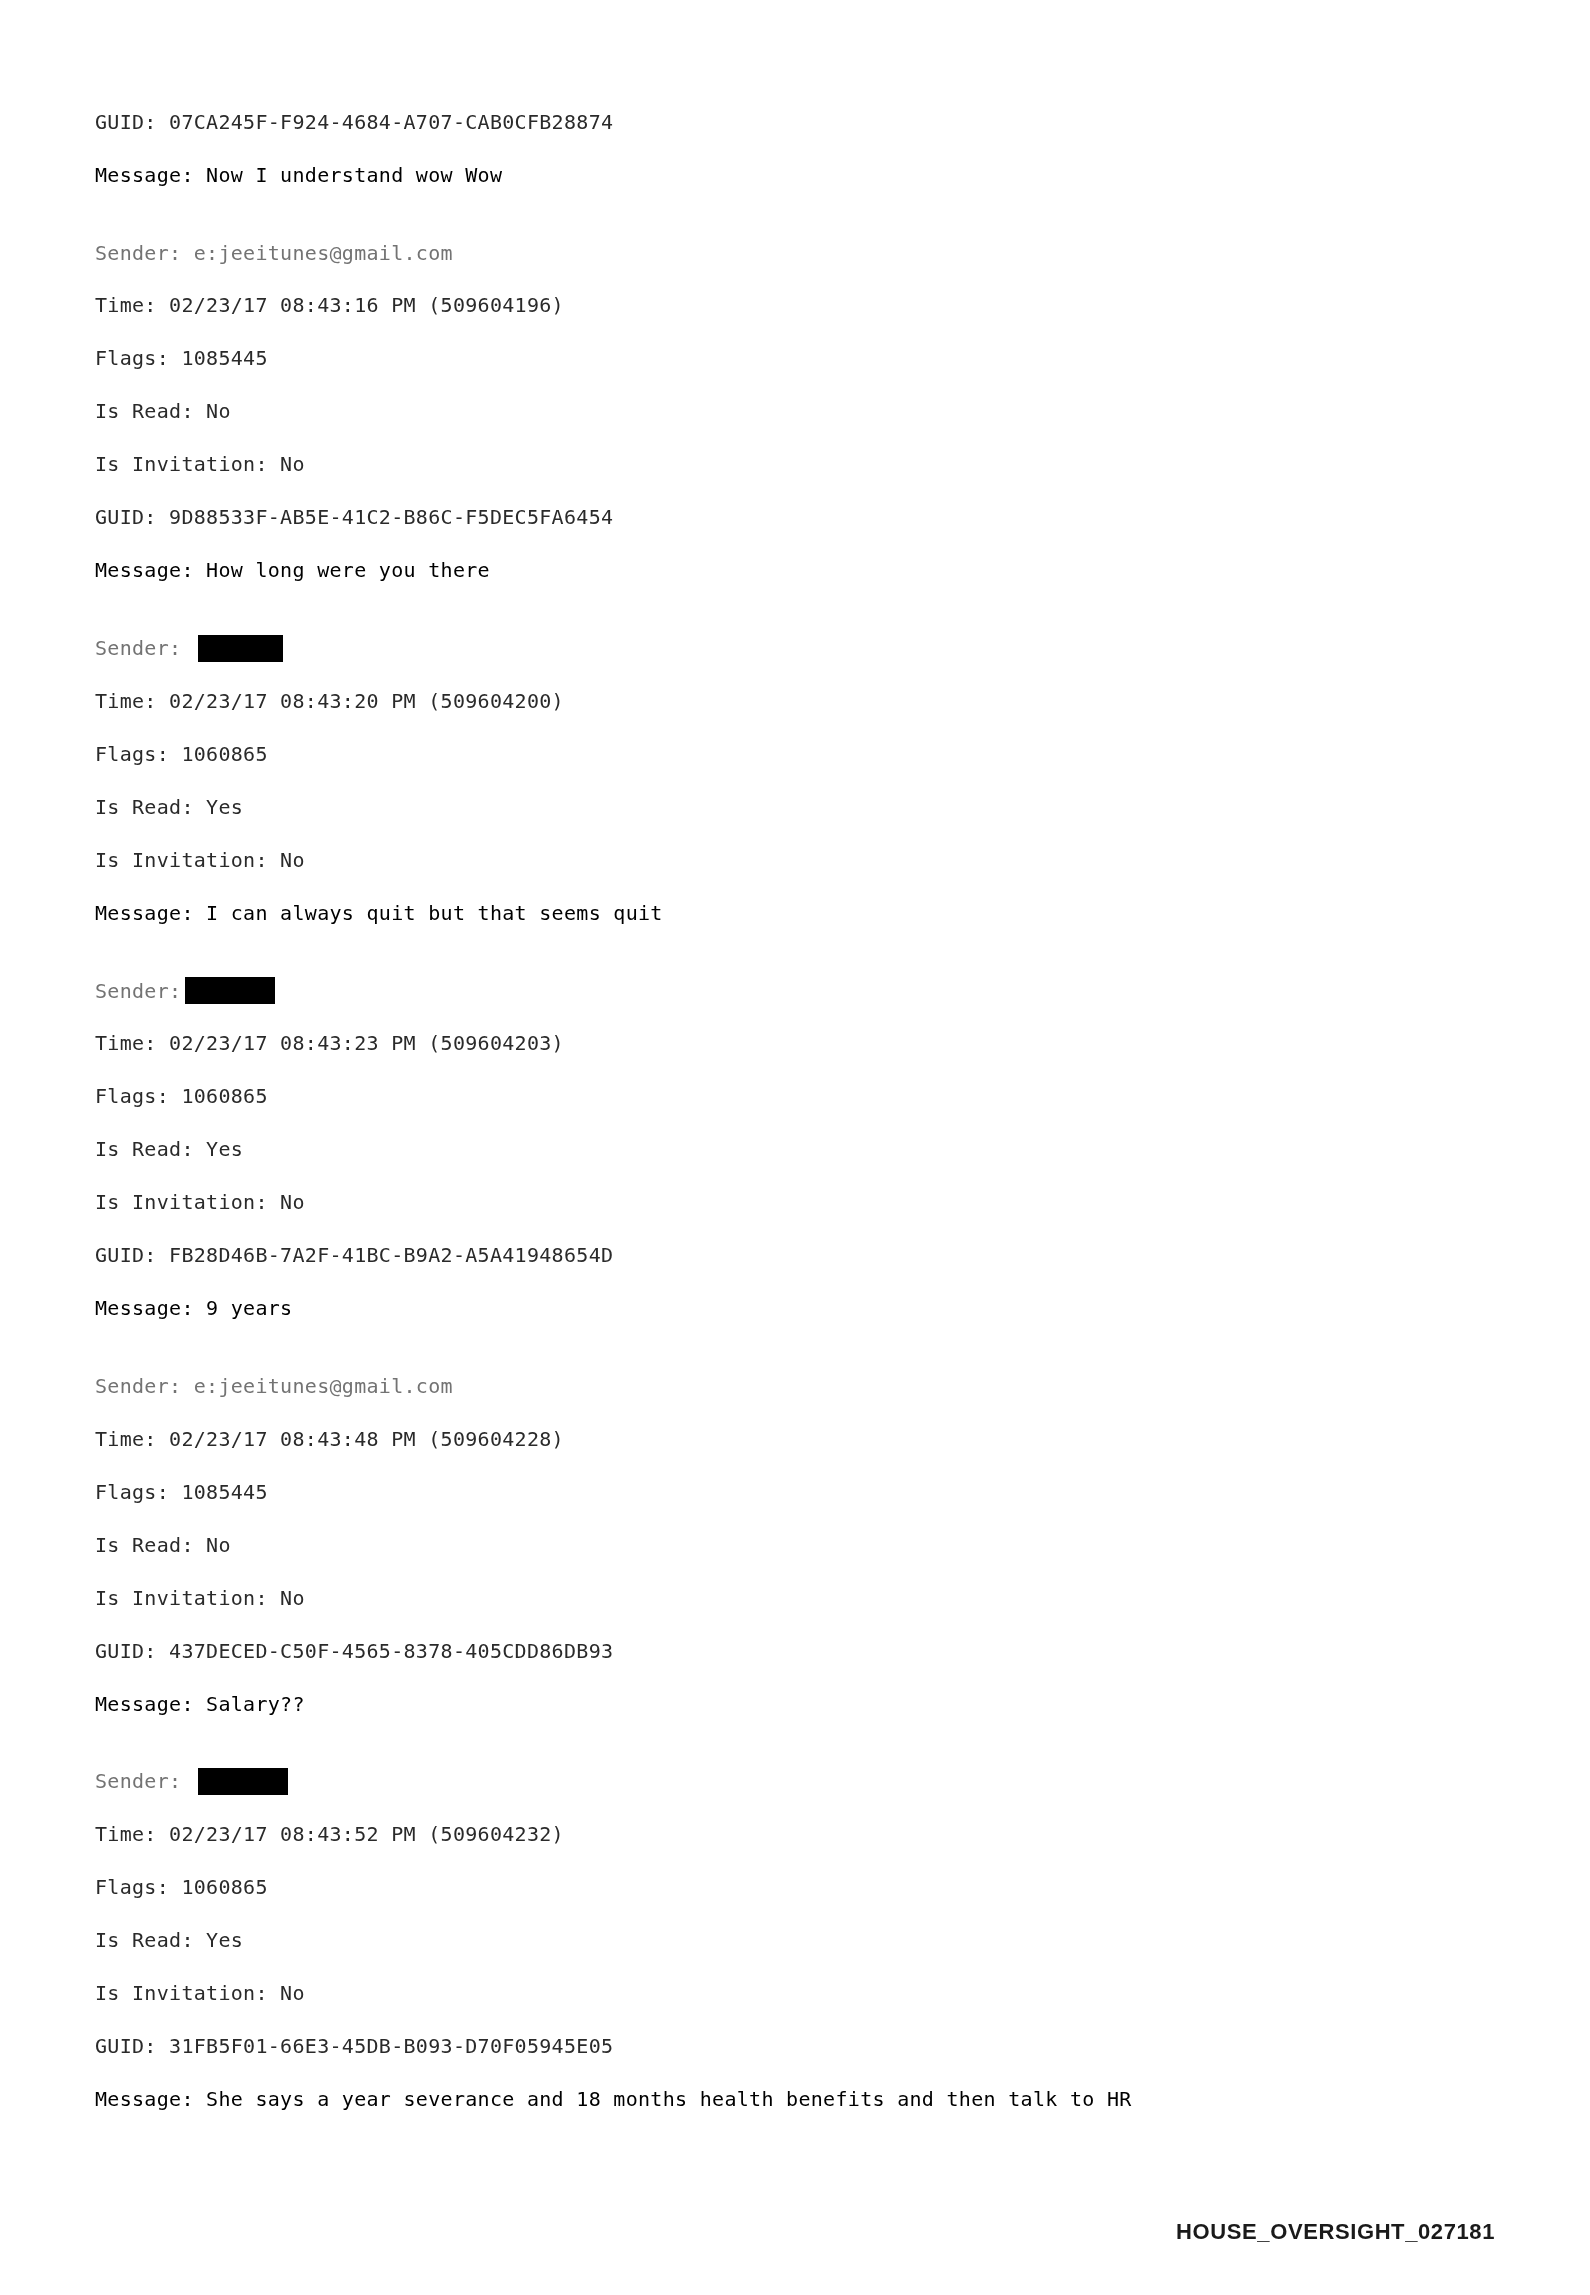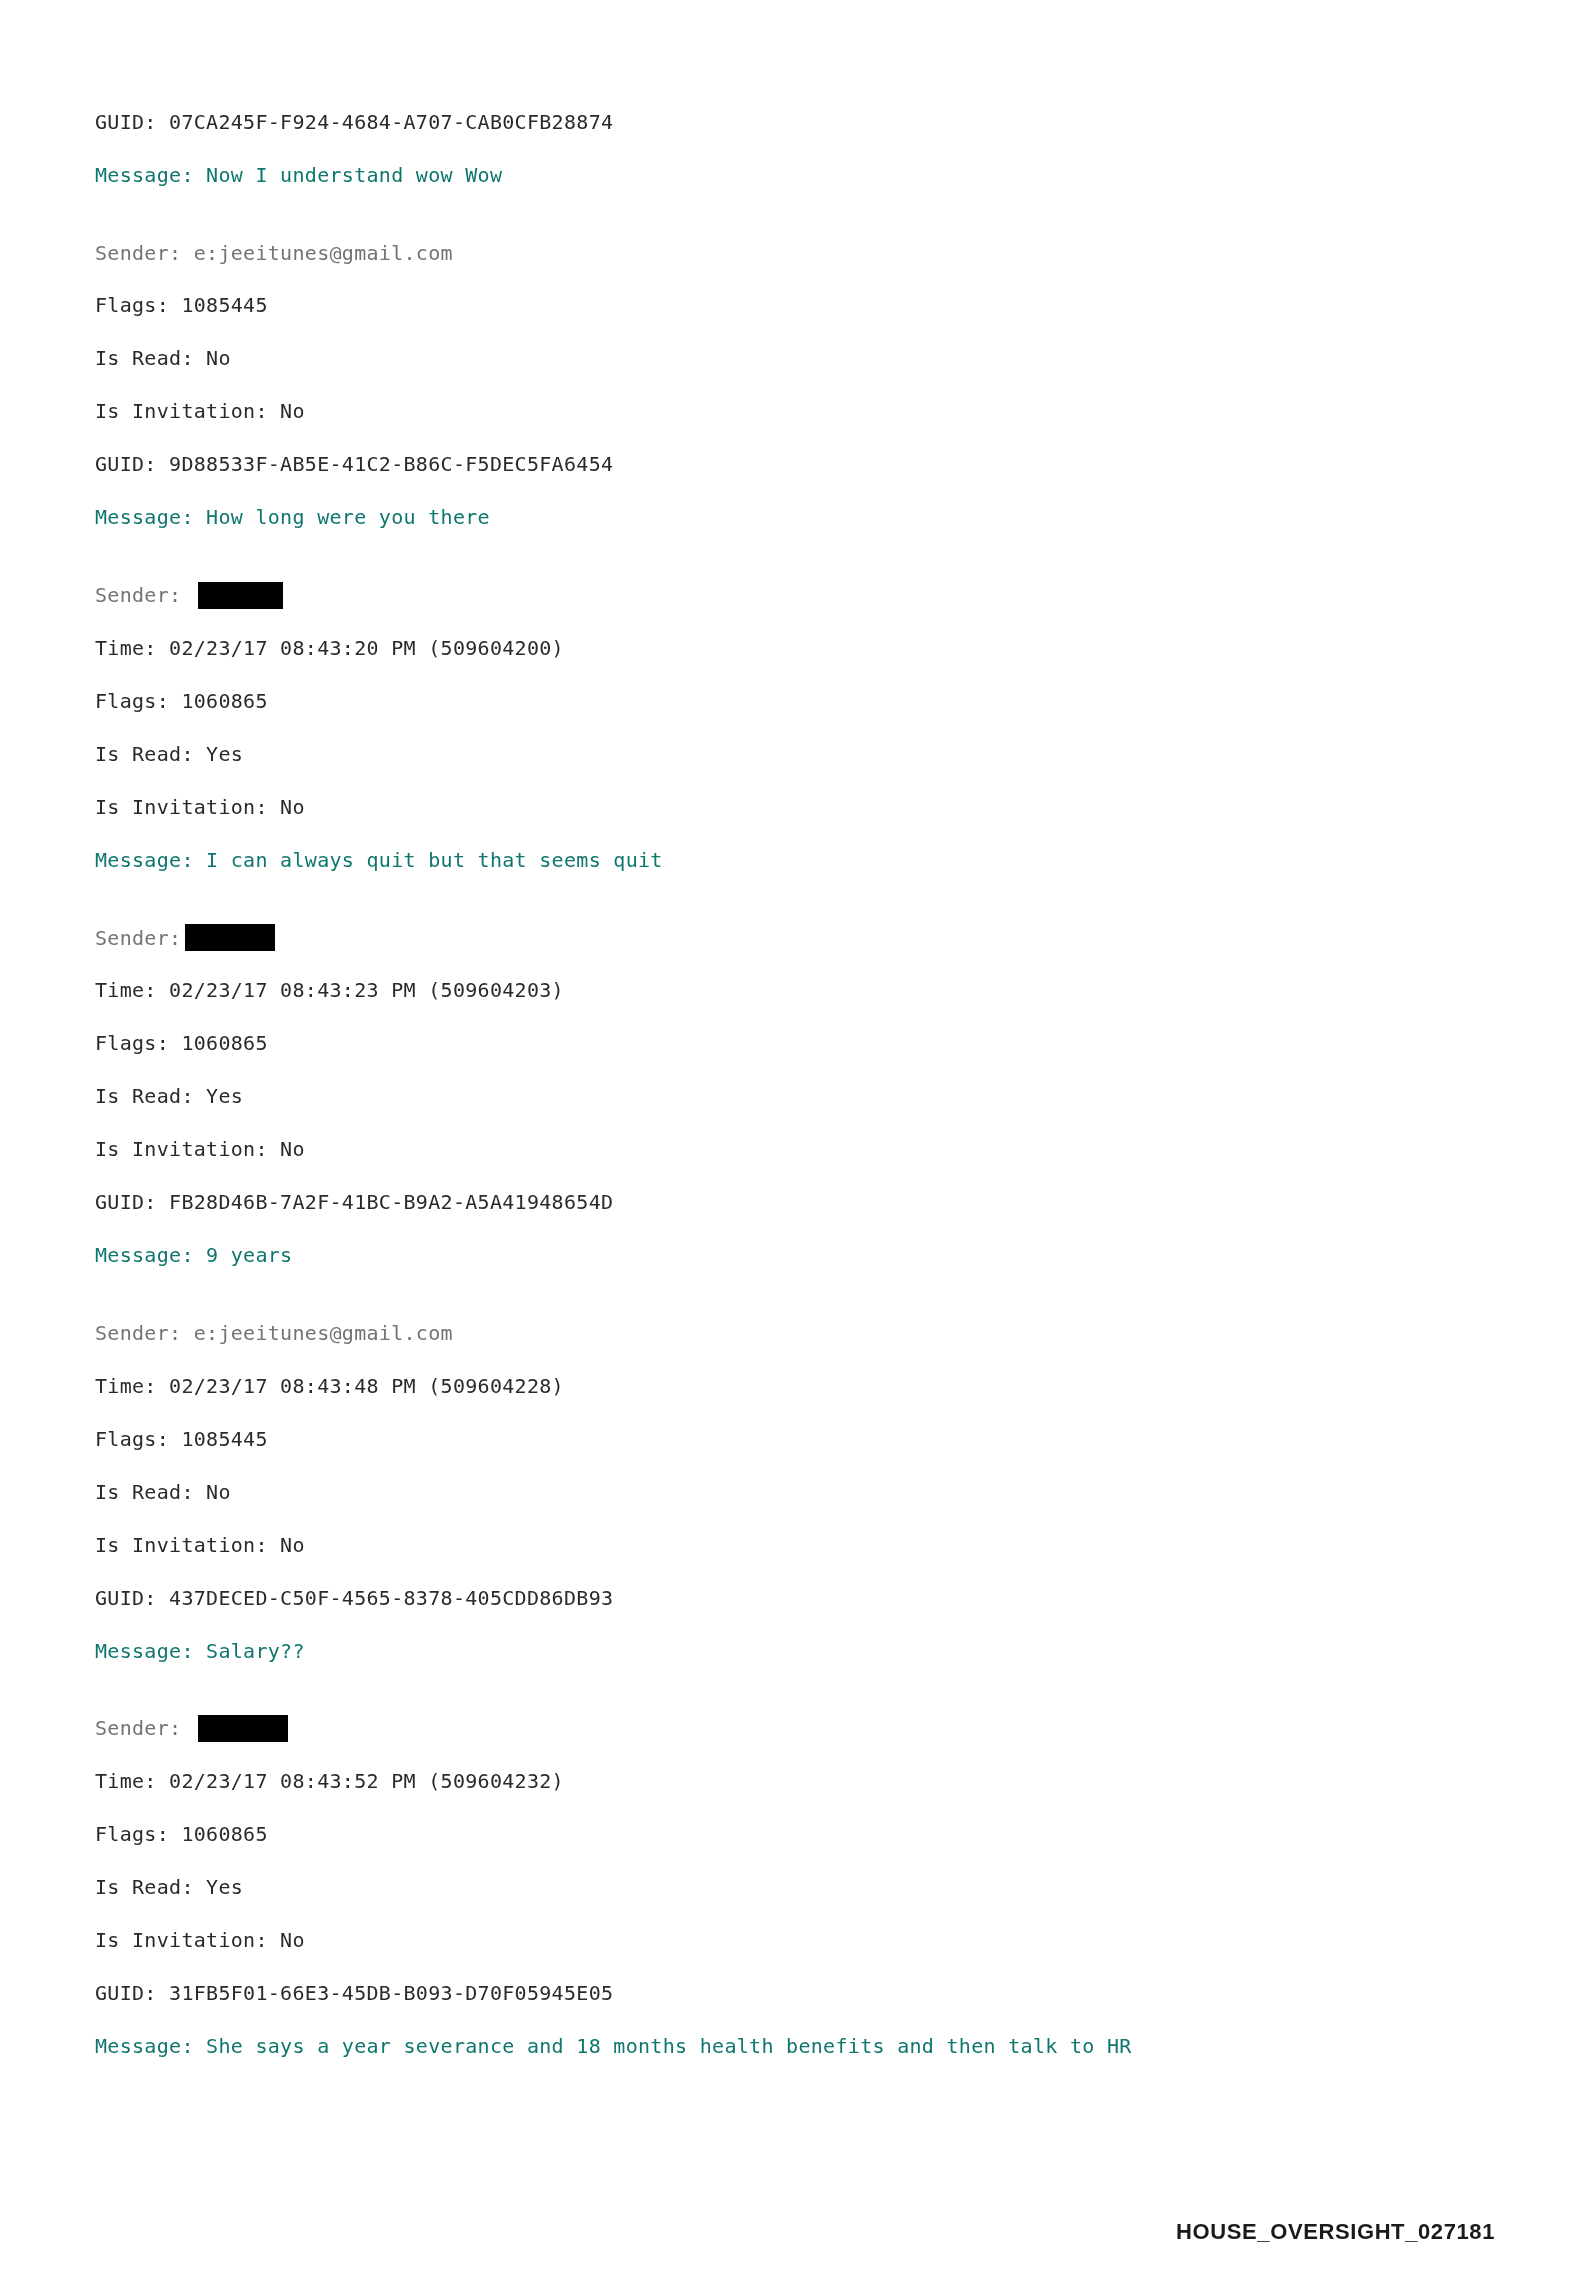--- a/index.html
+++ b/index.html
@@ -25,21 +25,21 @@
     margin-bottom: 24.4px;
   }
   .line {
     font-size: 20px;
     line-height: 53px;
     color: #2a2a2a;
     white-space: pre;
     letter-spacing: 0.3px;
   }
   .line.msg {
-    color: #0f766e;
+    color: #000000;
   }
   .sender-line {
     display: flex;
     align-items: center;
     height: 53px;
   }
   .sender-label {
     font-size: 20px;
     color: #737373;
     white-space: pre;
@@ -69,20 +69,21 @@
 <div class="page">
   <div class="doc-body" id="log">
       <div class="block">
         <div class="line">GUID: 07CA245F-F924-4684-A707-CAB0CFB28874</div>
         <div class="line msg">Message: Now I understand wow Wow</div>
       </div>
       <div class="block">
         <div class="sender-line">
           <span class="sender-label">Sender: e:jeeitunes@gmail.com</span>
         </div>
+        <div class="line">Time: 02/23/17 08:43:16 PM (509604196)</div>
         <div class="line">Flags: 1085445</div>
         <div class="line">Is Read: No</div>
         <div class="line">Is Invitation: No</div>
         <div class="line">GUID: 9D88533F-AB5E-41C2-B86C-F5DEC5FA6454</div>
         <div class="line msg">Message: How long were you there</div>
       </div>
       <div class="block">
         <div class="sender-line">
           <span class="sender-label">Sender: </span>
           <span class="redaction" style="width: 85px;"></span>

